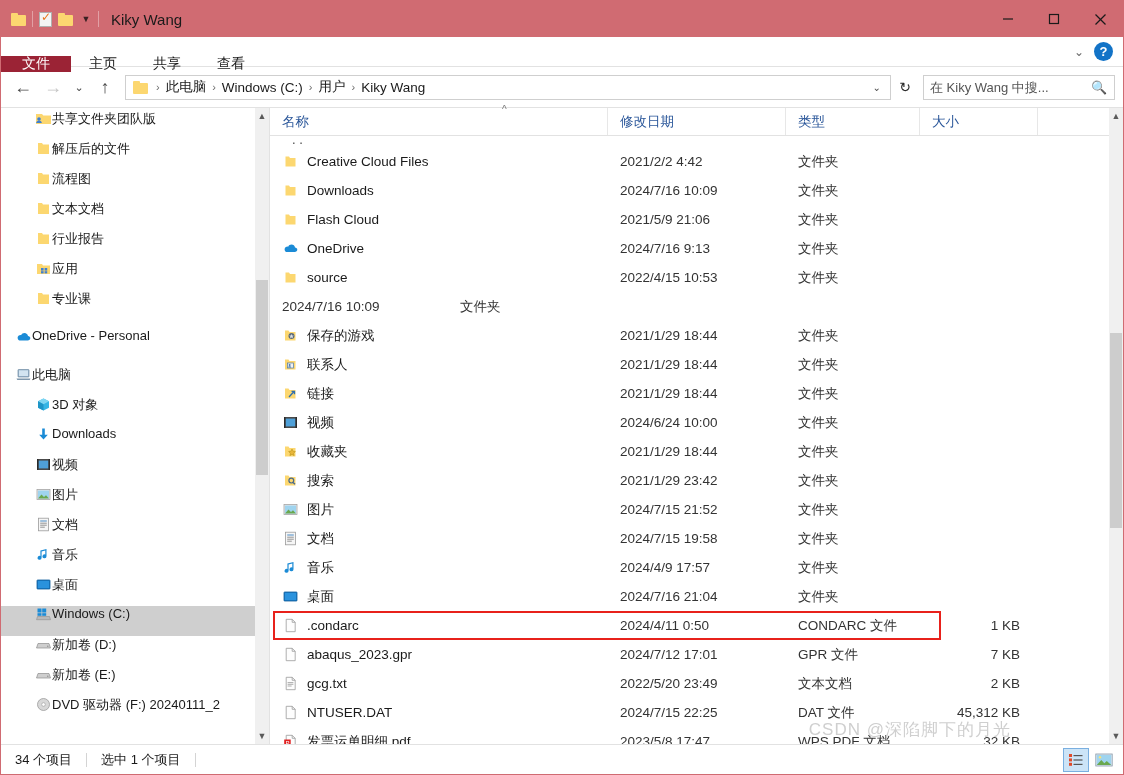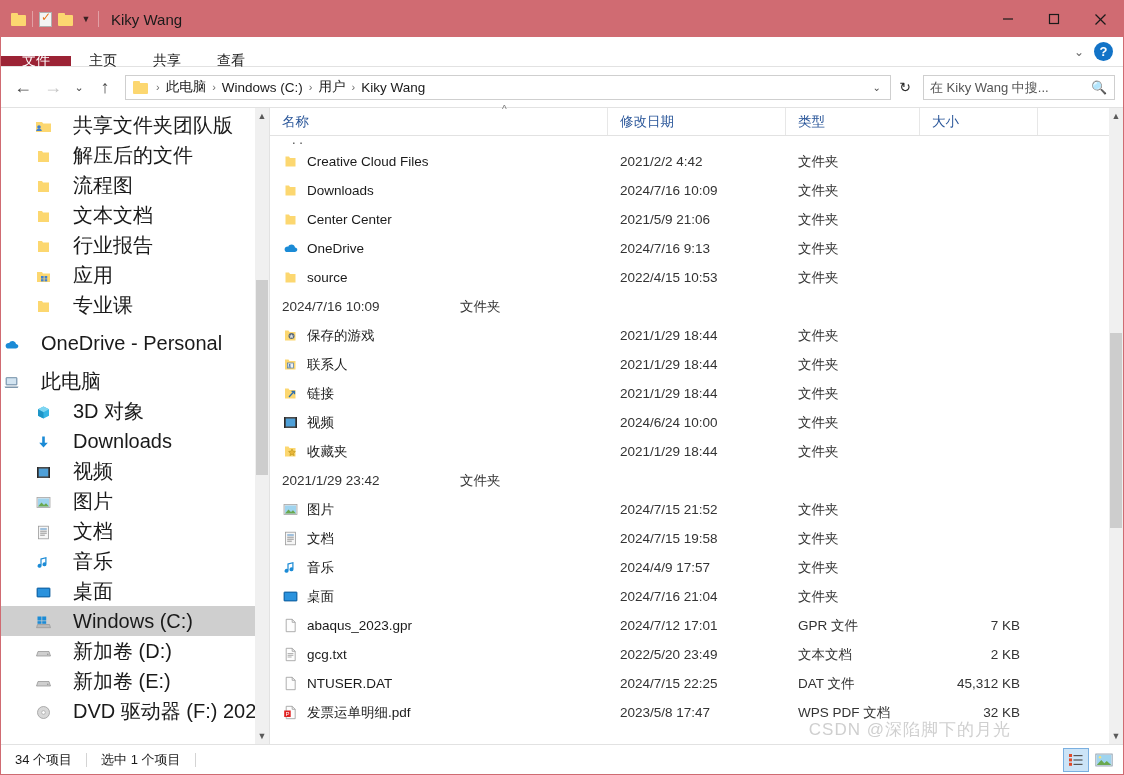--- a/index.html
+++ b/index.html
@@ -64,21 +64,21 @@
   .win-btn svg { display:block; }
 
   
   .ribbon {
     height: 30px; flex: 0 0 30px; background:#fff;
     display:flex; align-items:stretch; position:relative;
     border-bottom: 1px solid #e2e2e2;
   }
   .tab {
     display:flex; align-items:center; justify-content:center;
-    font-size:14px; color:#1a1a1a; padding:2px 18px; white-space:nowrap;margin-top:19px;
+    font-size:14px; color:#1a1a1a; padding:8px 18px; white-space:nowrap;margin-top:19px;
   }
   .tab.file {
     background:#9b2335; color:#fff; min-width:70px;
   }
   .ribbon-right {
     margin-left:auto; display:flex; align-items:center; gap:10px; padding-right:10px;
   }
   .chev-down { font-size:12px; color:#6b6b6b; }
   .help-btn {
     width:19px; height:19px; border-radius:50%; background:#1273c7;
@@ -129,24 +129,24 @@
     border-top:1px solid #e2e2e2;
   }
 
   
   .sidebar {
     width: 268px; flex: 0 0 268px; position:relative;
     overflow:hidden; background:#fff;
   }
   .nav-list { padding-top: 2px; }
   .nav-item {
-    height: 30px; display:flex; align-items:center; padding-left: 18px;
-    font-size:20px; color:#1a1a1a; white-space:nowrap; gap:21px;
-  }
-  .nav-item.indent1 { padding-left: 2px; }
+    height: 30px; display:flex; align-items:flex-start; padding-left: 18px;
+    font-size:13px; color:#1a1a1a; white-space:nowrap; gap:0;
+  }
+  .nav-item.indent1 { padding-left: 14px; }
   .nav-item.indent2 { padding-left: 34px; }
   .nav-item.sel { background:#cfcfcf; }
   .nav-ico { width:17px; height:17px; flex:0 0 17px; position:relative; display:block; }
 
   .sb-scroll {
     position:absolute; right:0; top:0; width:14px; height:100%;
     background:#f0f0f0;
   }
   .sb-arrow {
     height:16px; display:flex; align-items:center; justify-content:center;
@@ -564,21 +564,21 @@
           <div class="cell date">2024/7/16 10:09</div>
           <div class="cell type">文件夹</div>
           <div class="cell size"></div>
         </div>
 
         <div class="row">
           <div class="cell name">
             <span class="fico"><svg width="17" height="17" viewBox="0 0 17 17">
                   <path d="M3.5 3.5h3.5l1 1.5h5.5V13.5h-10z" fill="#fcd770"></path>
                 </svg></span>
-            <span>Center Center</span>
+            <span>Flash Cloud</span>
           </div>
           <div class="cell date">2021/5/9 21:06</div>
           <div class="cell type">文件夹</div>
           <div class="cell size"></div>
         </div>
 
         <div class="row">
           <div class="cell name">
             <span class="fico"><svg width="17" height="17" viewBox="0 0 17 17">
                   <path d="M4.5 12h8.2c1.6 0 2.6-1 2.6-2.2 0-1.2-1-2.2-2.3-2.2-.2-1.8-1.7-3.1-3.5-3.1-1.5 0-2.8.9-3.3 2.2-.2 0-.3-.1-.5-.1C3.9 6.6 2.6 7.8 2.6 9.4c0 1.5 1.2 2.6 1.9 2.6z" fill="#1b8bd6"></path>
@@ -672,20 +672,28 @@
                   <path d="M10 6l1 2.2 2.4.3-1.7 1.7.4 2.4-2.1-1.2-2.1 1.2.4-2.4L6.6 8.5 9 8.2z" fill="#e8b63a" stroke="#b08a10" stroke-width="0.5"></path>
                 </svg></span>
             <span>收藏夹</span>
           </div>
           <div class="cell date">2021/1/29 18:44</div>
           <div class="cell type">文件夹</div>
           <div class="cell size"></div>
         </div>
 
         <div class="row">
+          <div class="cell name">
+            <span class="fico"><svg width="17" height="17" viewBox="0 0 17 17">
+                  <path d="M3 3.5h3.5l1 1.5h6V13.5h-10.5z" fill="#fcd770"></path>
+                  <circle cx="9.3" cy="8.6" r="2.4" fill="none" stroke="#4a6a8a" stroke-width="1.2"></circle>
+                  <line x1="11.1" y1="10.4" x2="13" y2="12.3" stroke="#4a6a8a" stroke-width="1.4"></line>
+                </svg></span>
+            <span>搜索</span>
+          </div>
           <div class="cell date">2021/1/29 23:42</div>
           <div class="cell type">文件夹</div>
           <div class="cell size"></div>
         </div>
 
         <div class="row">
           <div class="cell name">
             <span class="fico"><svg width="17" height="17" viewBox="0 0 17 17">
                   <rect x="2" y="3.5" width="13" height="10" fill="#e8e8e8" stroke="#a5a5a5" stroke-width="0.8"></rect>
                   <rect x="3" y="4.5" width="11" height="8" fill="#9fd4ef"></rect>
@@ -732,20 +740,33 @@
                   <rect x="2" y="4" width="13" height="9" rx="0.6" fill="#1b7bc4" stroke="#0f5e9c" stroke-width="0.8"></rect>
                   <rect x="3" y="5" width="11" height="7" fill="#2a92dd"></rect>
                 </svg></span>
             <span>桌面</span>
           </div>
           <div class="cell date">2024/7/16 21:04</div>
           <div class="cell type">文件夹</div>
           <div class="cell size"></div>
         </div>
 
+        <div class="row" style="position:relative;">
+          <div class="redbox" style="top:0;"></div>
+          <div class="cell name">
+            <span class="fico"><svg width="17" height="17" viewBox="0 0 17 17">
+                  <path d="M4.2 2.3h6l3 3v9.4h-9z" fill="#fdfdfd" stroke="#9b9b9b" stroke-width="0.8"></path>
+                  <path d="M10.2 2.3v3h3" fill="none" stroke="#9b9b9b" stroke-width="0.8"></path>
+                </svg></span>
+            <span>.condarc</span>
+          </div>
+          <div class="cell date">2024/4/11 0:50</div>
+          <div class="cell type">CONDARC 文件</div>
+          <div class="cell size">1 KB</div>
+        </div>
 
         <div class="row">
           <div class="cell name">
             <span class="fico"><svg width="17" height="17" viewBox="0 0 17 17">
                   <path d="M4.2 2.3h6l3 3v9.4h-9z" fill="#fdfdfd" stroke="#9b9b9b" stroke-width="0.8"></path>
                   <path d="M10.2 2.3v3h3" fill="none" stroke="#9b9b9b" stroke-width="0.8"></path>
                 </svg></span>
             <span>abaqus_2023.gpr</span>
           </div>
           <div class="cell date">2024/7/12 17:01</div>

